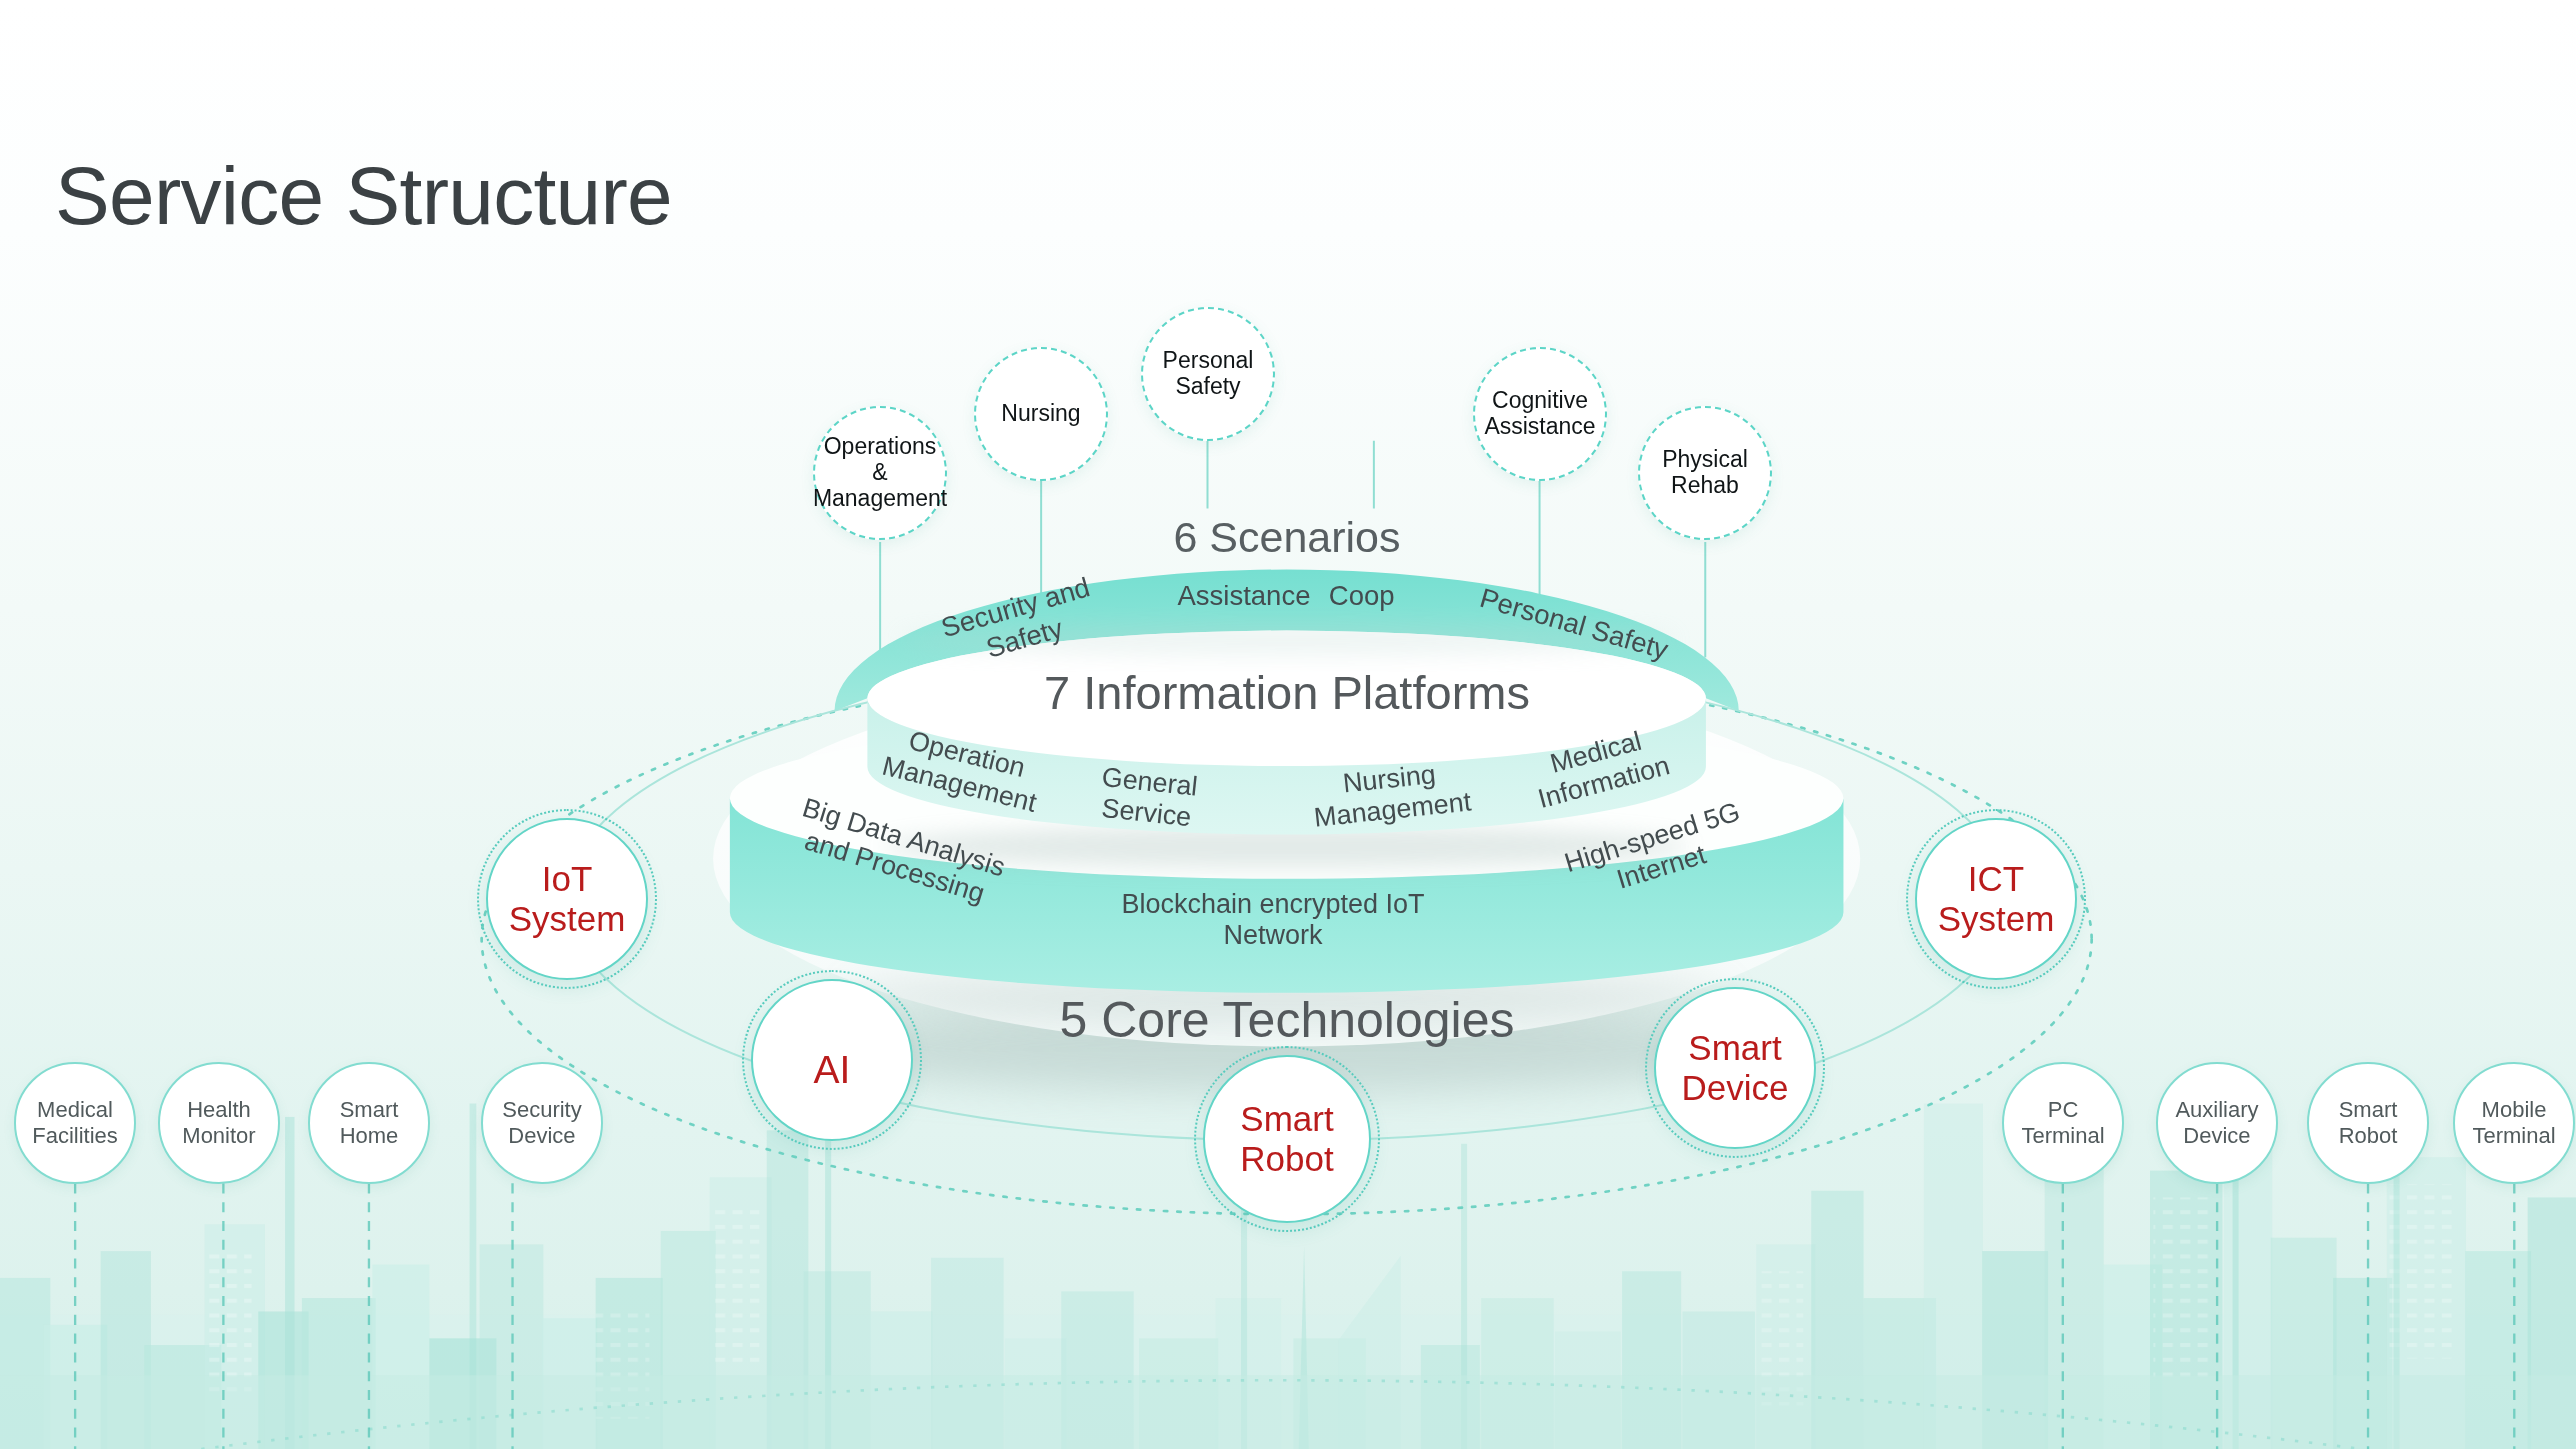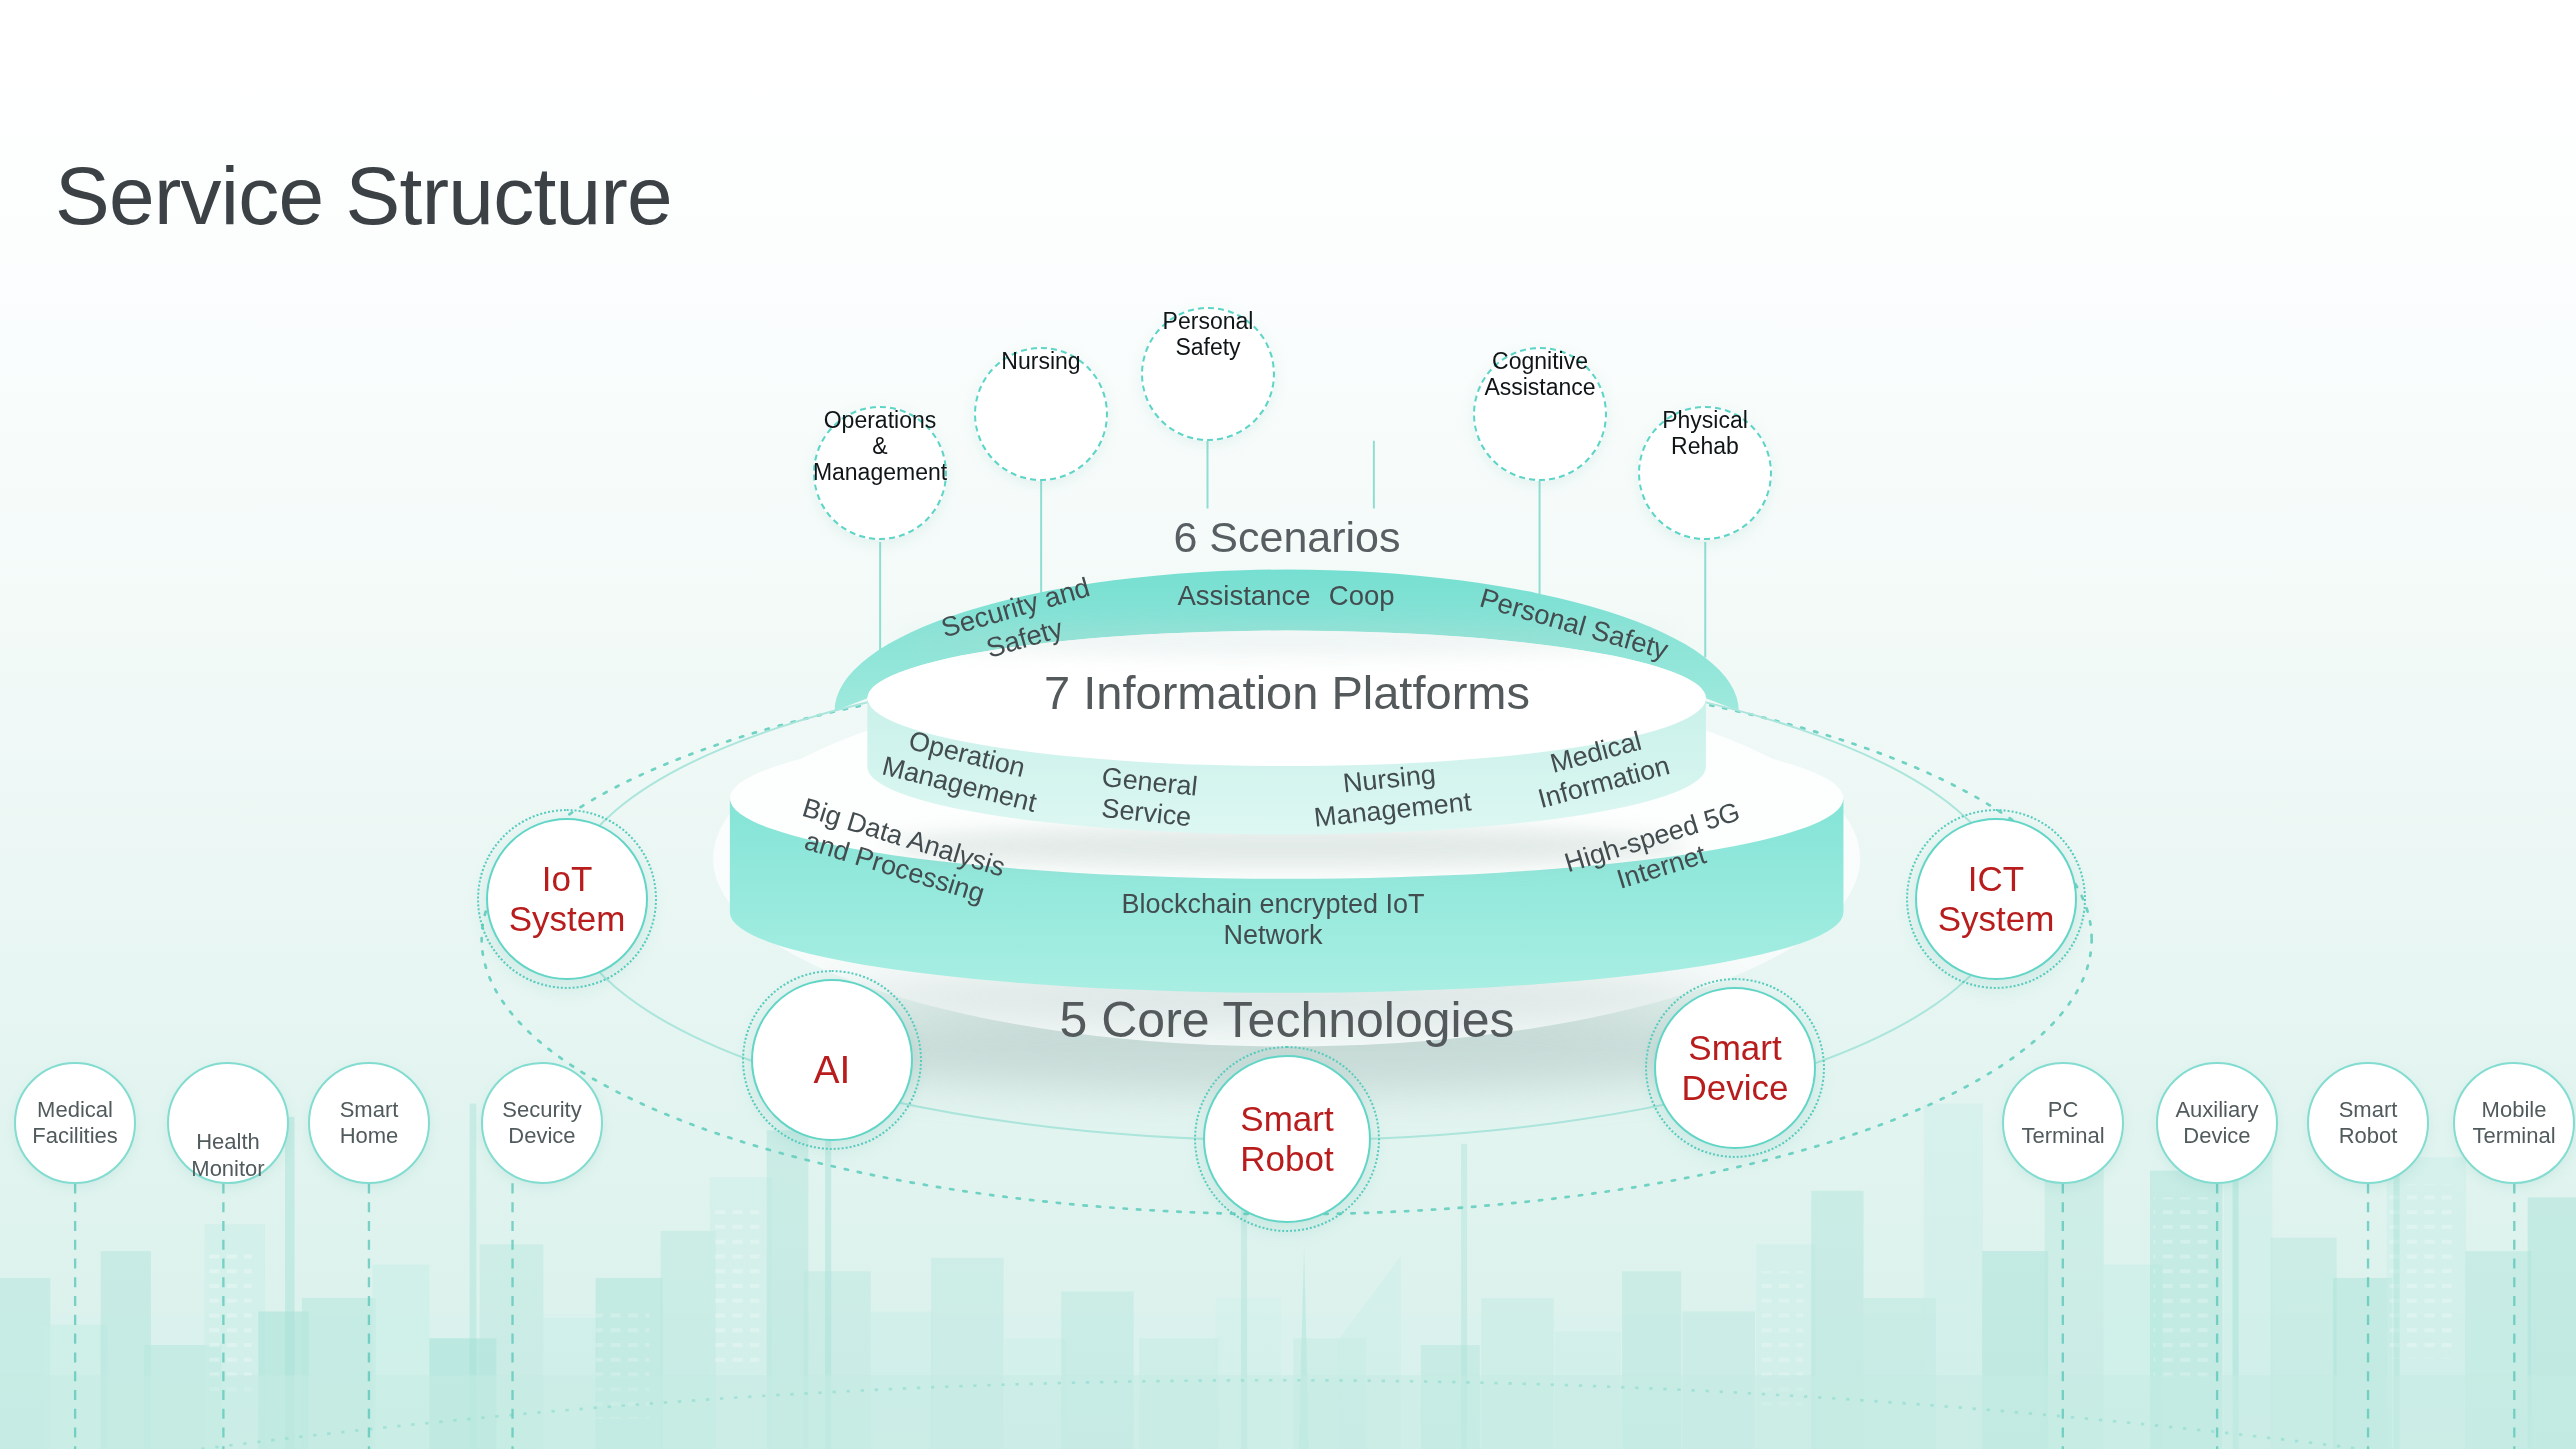--- a/index.html
+++ b/index.html
@@ -25,21 +25,21 @@
     color:#434c4f;line-height:1.16;
   }
   .rl-back{font-size:27.5px;}
   .rl-light{font-size:27px;}
   .rl-strong{font-size:27px;}
   .gov{word-spacing:10.7px;}
   .scen-circle{
     position:absolute;width:130px;height:130px;border-radius:50%;
     background:#ffffff;border:2.7px dashed #5cd5c7;
     transform:translate(-50%,-50%);
-    display:flex;align-items:flex-start;justify-content:center;
+    display:flex;align-items:center;justify-content:center;
     box-shadow:0 4px 13.4px rgba(70,170,152,0.10);
   }
   .scen-circle .lbl{
     white-space:pre-line;text-align:center;font-size:23px;line-height:1.12;color:#101517;
   }
   .node-circle{
     position:absolute;border-radius:50%;background:#ffffff;border:2px solid #63d5c7;
     transform:translate(-50%,-50%);
     display:flex;align-items:center;justify-content:center;
     box-shadow:0 6.7px 19px rgba(64,170,152,0.16);
@@ -262,21 +262,21 @@
     </div>
   <div class="node-circle" style="left:1735px;top:1068px;width:158px;height:158px;">
     <span class="lbl">Smart
 Device</span>
     </div>
 
   <div class="dev-circle" style="left:75px;top:1123px;">
     <span class="lbl">Medical
 Facilities</span>
     </div>
-  <div class="dev-circle" style="left:228px;top:1123px;align-items:flex-end;">
+  <div class="dev-circle" style="left:219px;top:1123px;">
     <span class="lbl">Health
 Monitor</span>
     </div>
   <div class="dev-circle" style="left:369px;top:1123px;">
     <span class="lbl">Smart
 Home</span>
     </div>
   <div class="dev-circle" style="left:542px;top:1123px;align-items:center;">
     <span class="lbl">Security
 Device</span>

